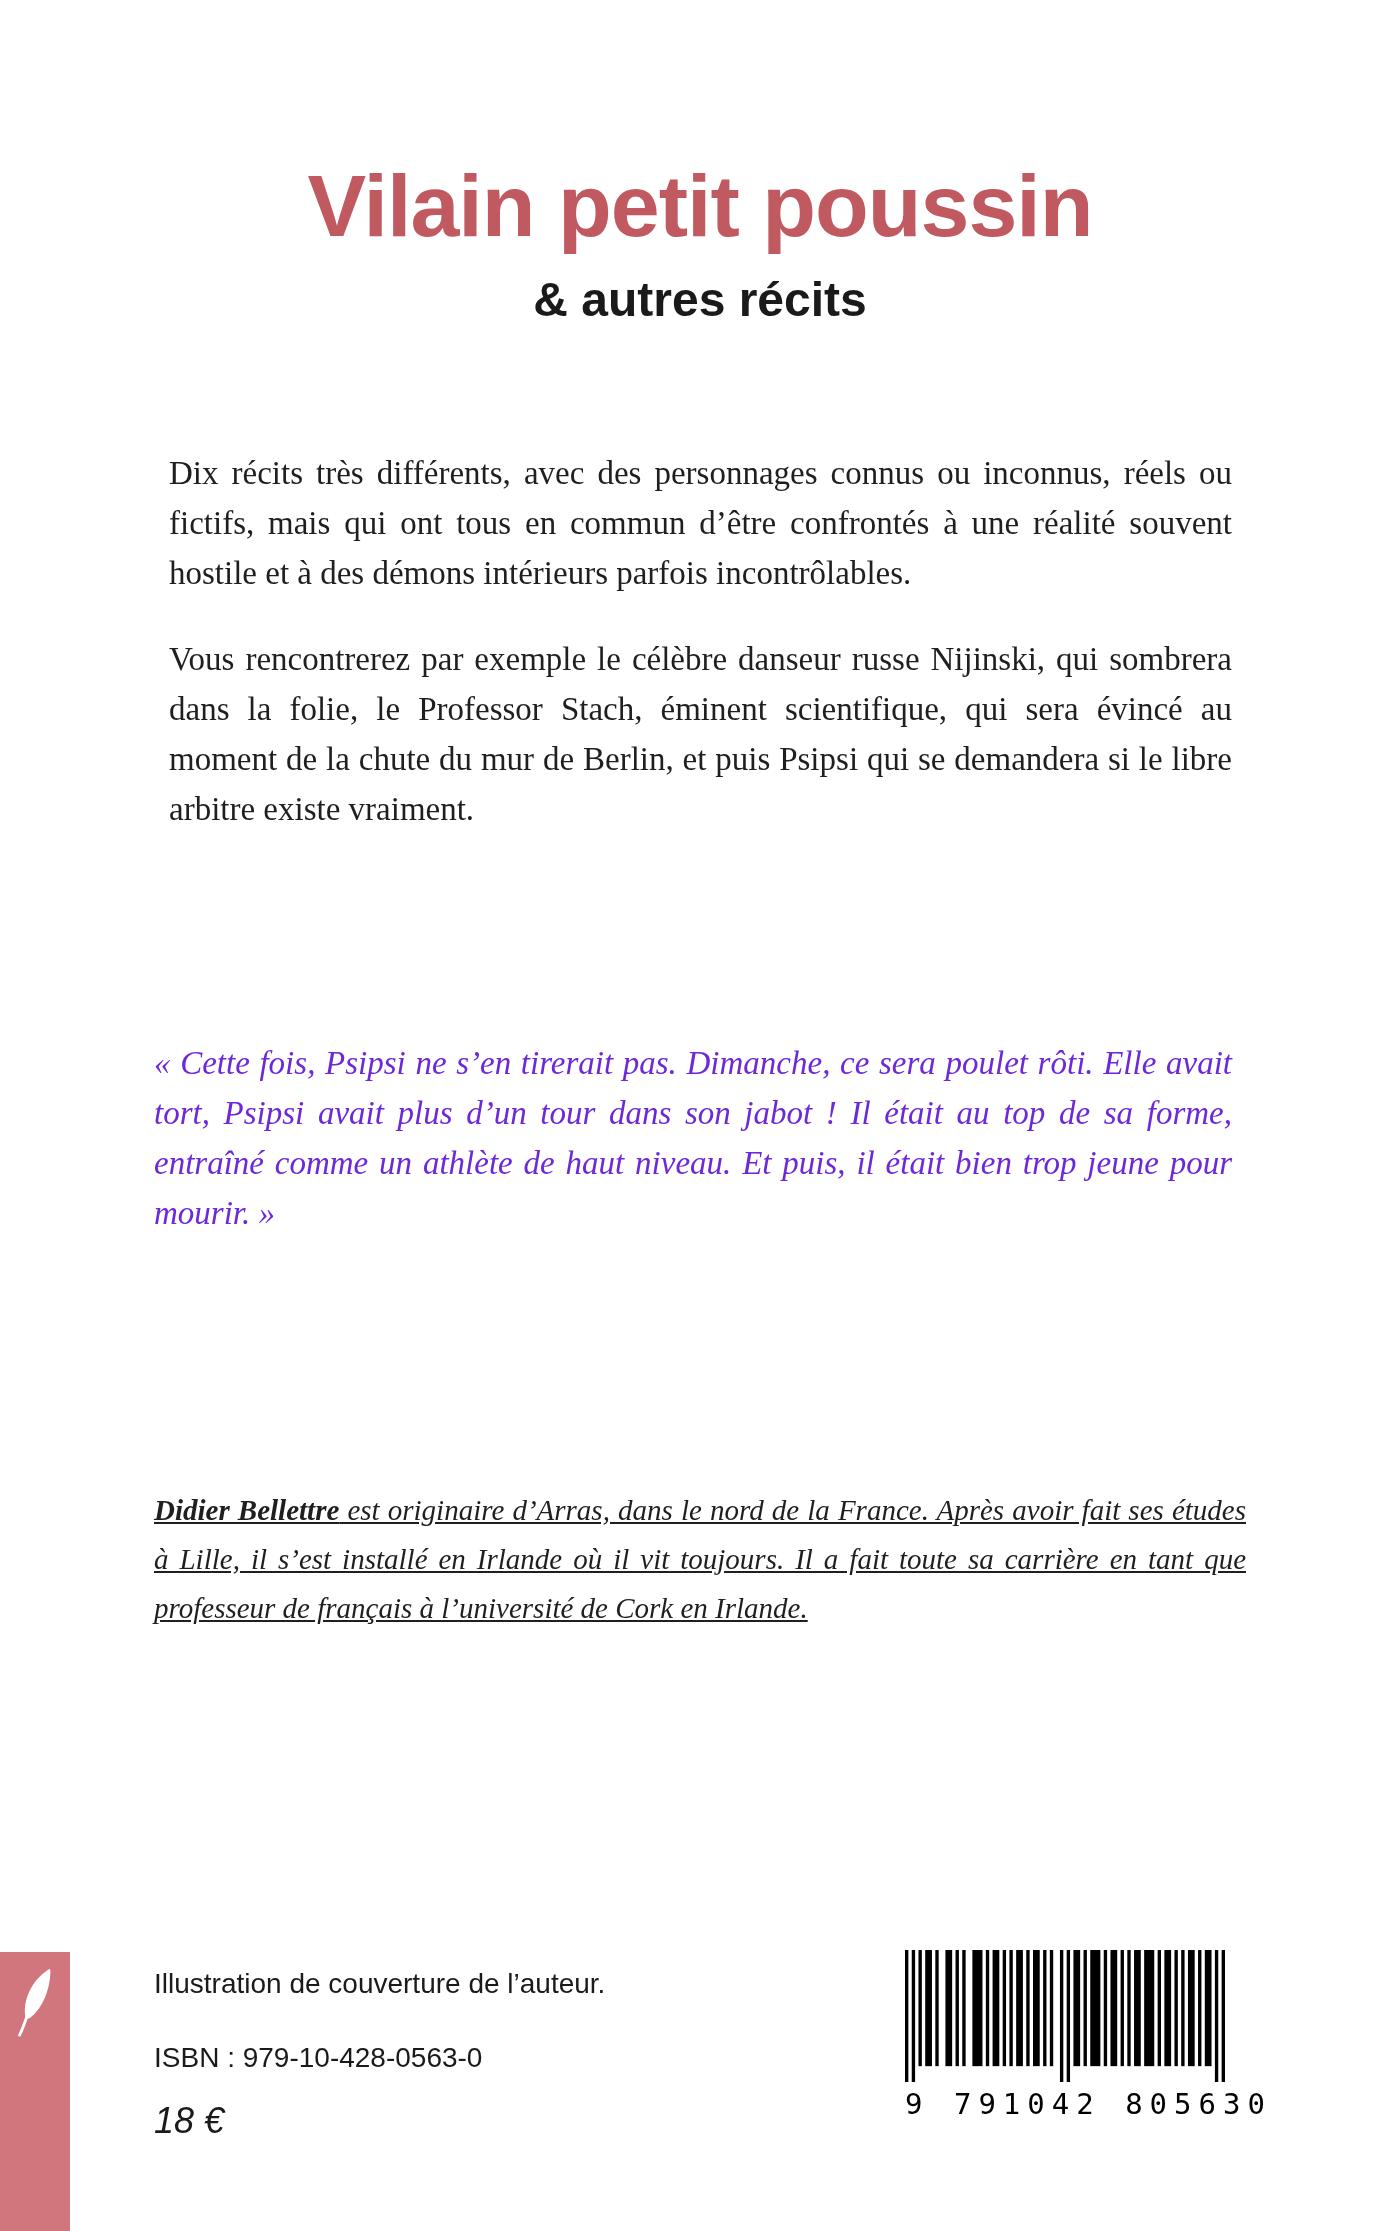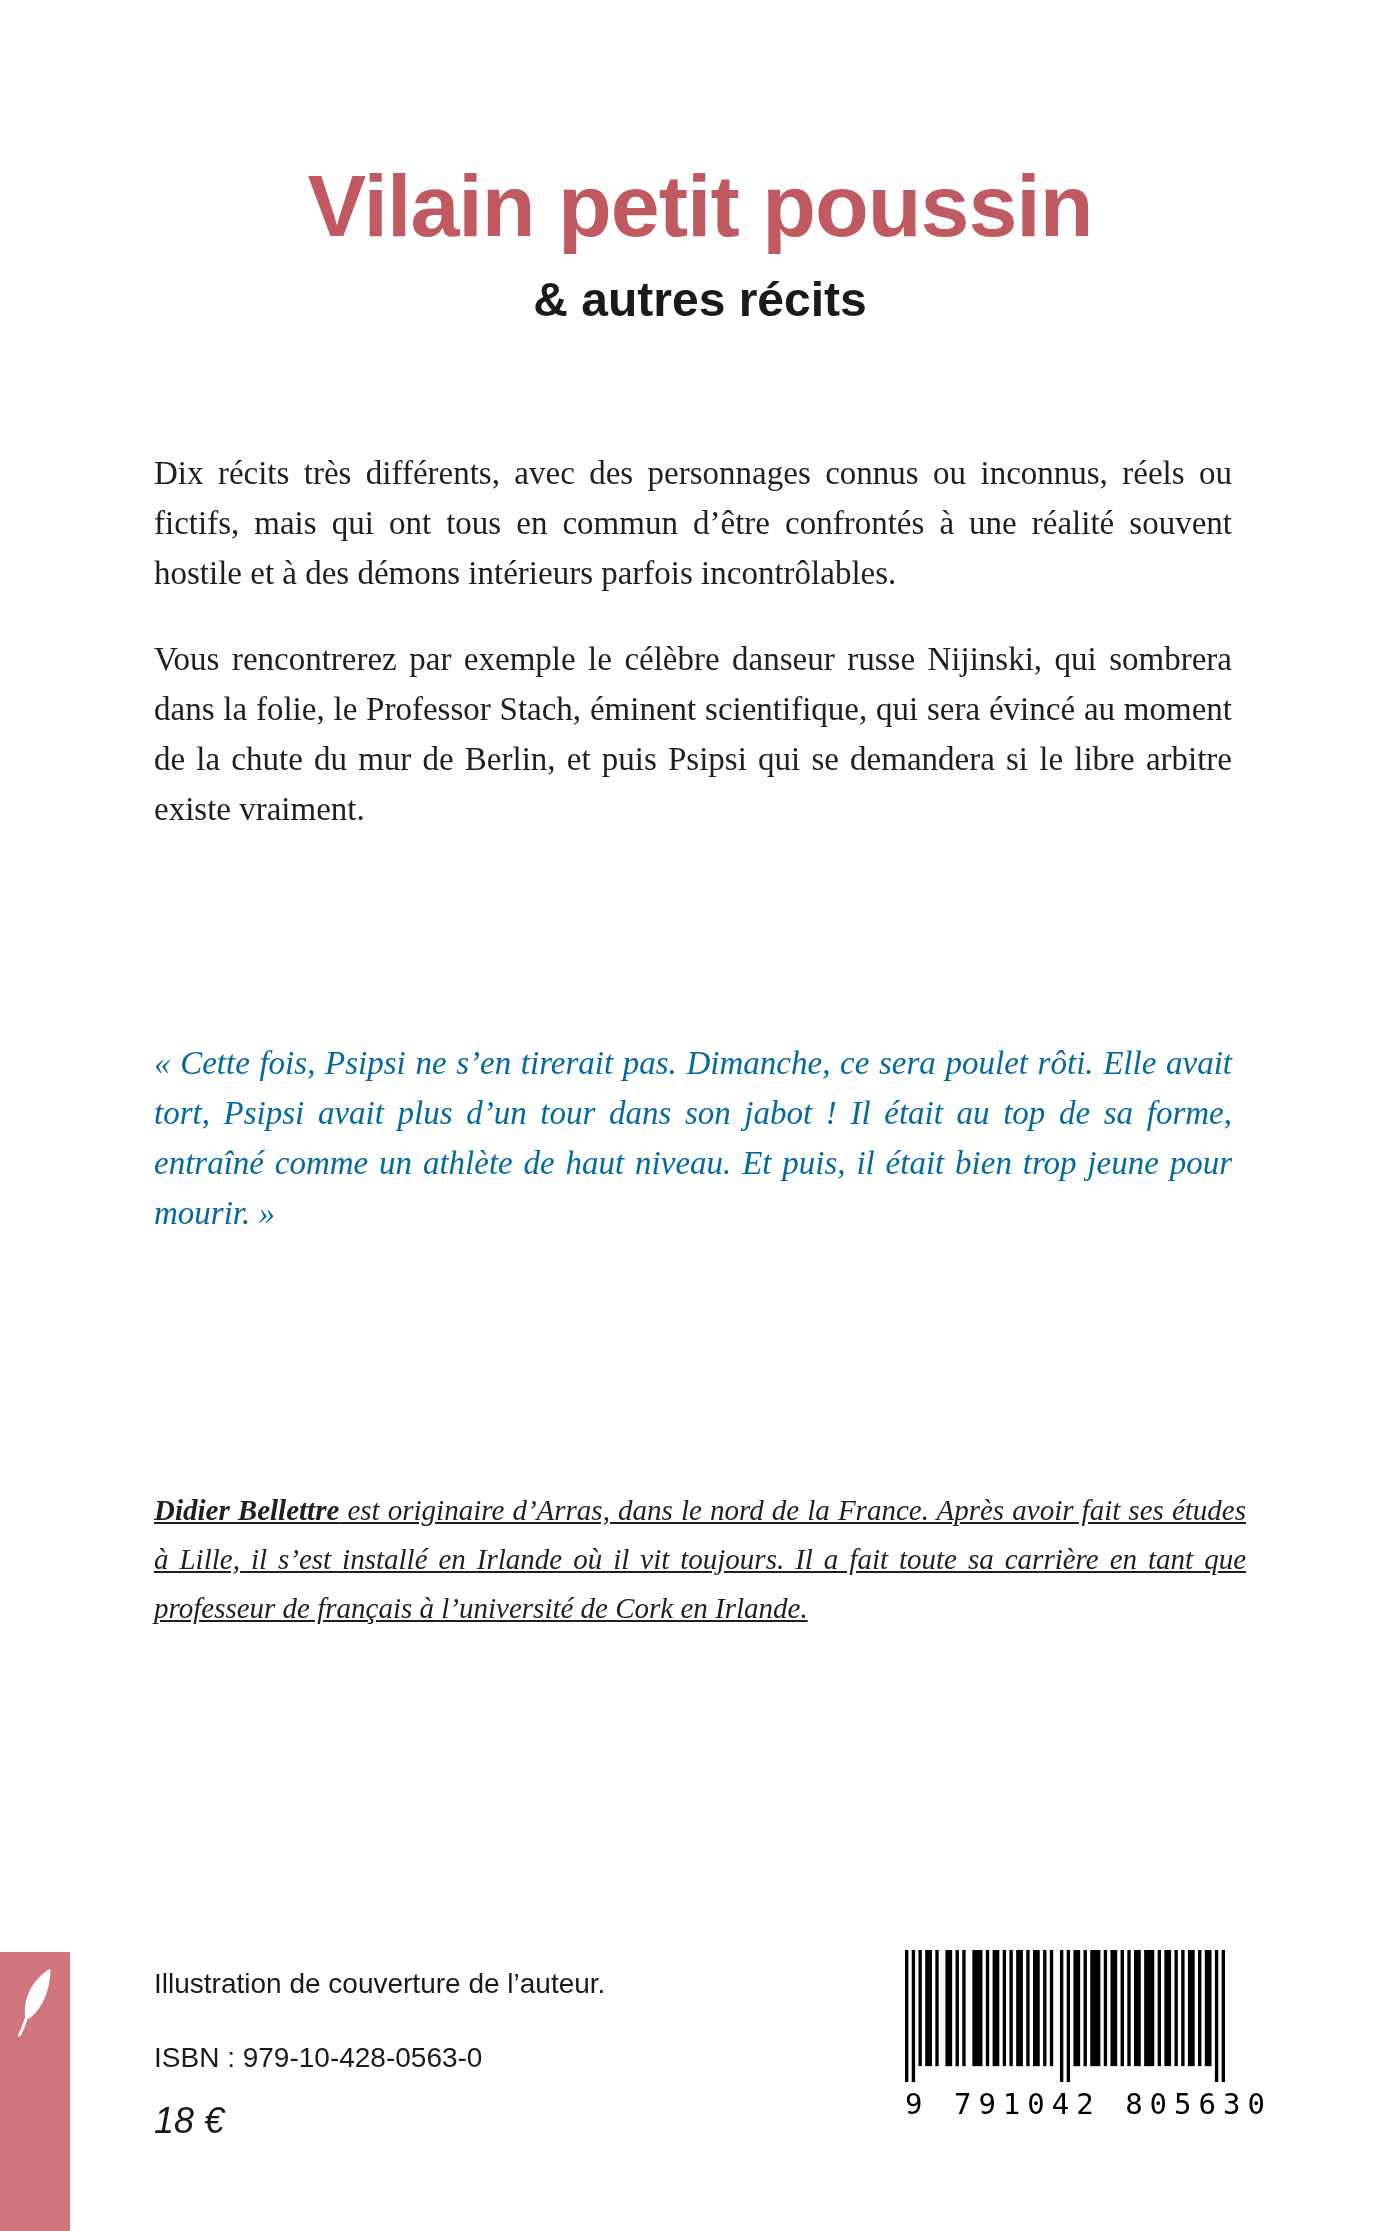--- a/index.html
+++ b/index.html
@@ -17,25 +17,25 @@
   }
   .subtitle {
     position:absolute; top:272px; left:0; width:100%;
     text-align:center; font-family:"Liberation Sans", sans-serif;
     font-size:48px; color:#1a1a1a;
   }
   .synopsis {
     position:absolute; left:154px; top:448px; width:1078px;
     font-size:33px; line-height:50px; text-align:justify; color:#1f1f1f;
   }
-  .synopsis p { margin-bottom:36px; }
+  .synopsis p { margin-bottom:36px;margin-left:15px; }
   .quote {
     position:absolute; left:154px; top:1038px; width:1078px;
     font-size:33px; line-height:50px; font-style:italic;
-    text-align:justify; color:#0369a1;
+    text-align:justify; color:#6d28d9;
   }
   .bio {
     position:absolute; left:154px; top:1486px; width:1092px;
     font-size:29px; line-height:49px; font-style:italic;
     text-align:justify; color:#1f1f1f;text-decoration:underline;
   }
   .bio .bio-name { font-weight:bold; }
   .stripe {
     position:absolute; left:0; top:1952px; width:70px; height:279px;
     background:#d1767d;

